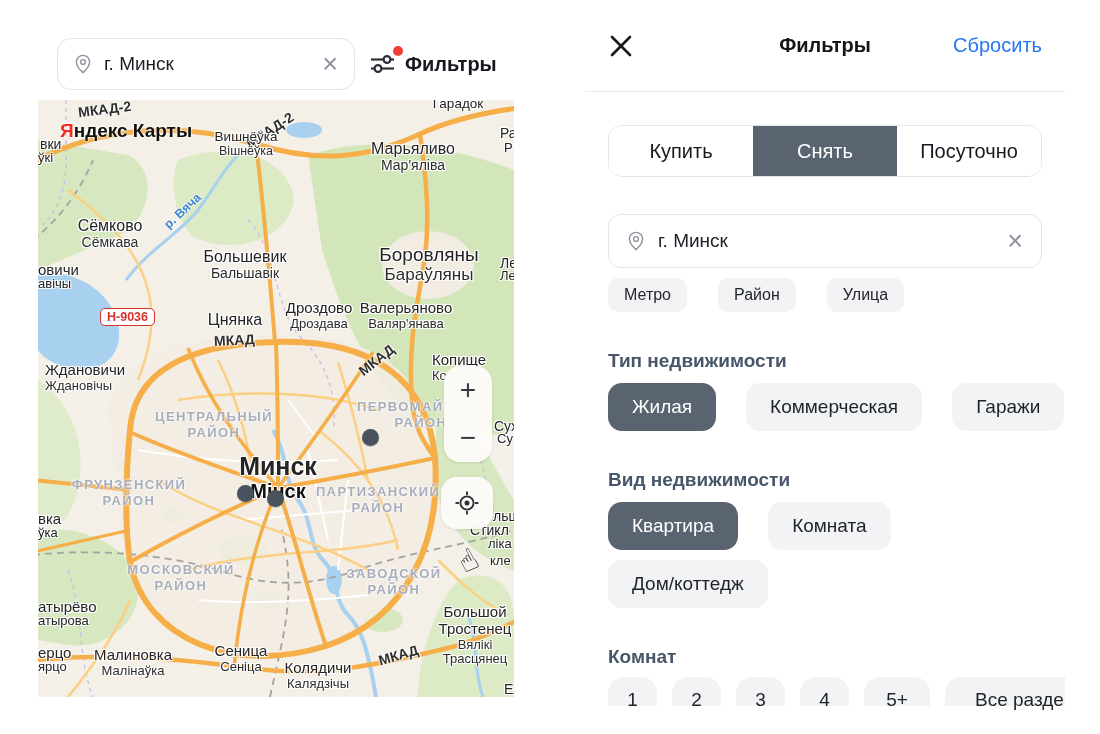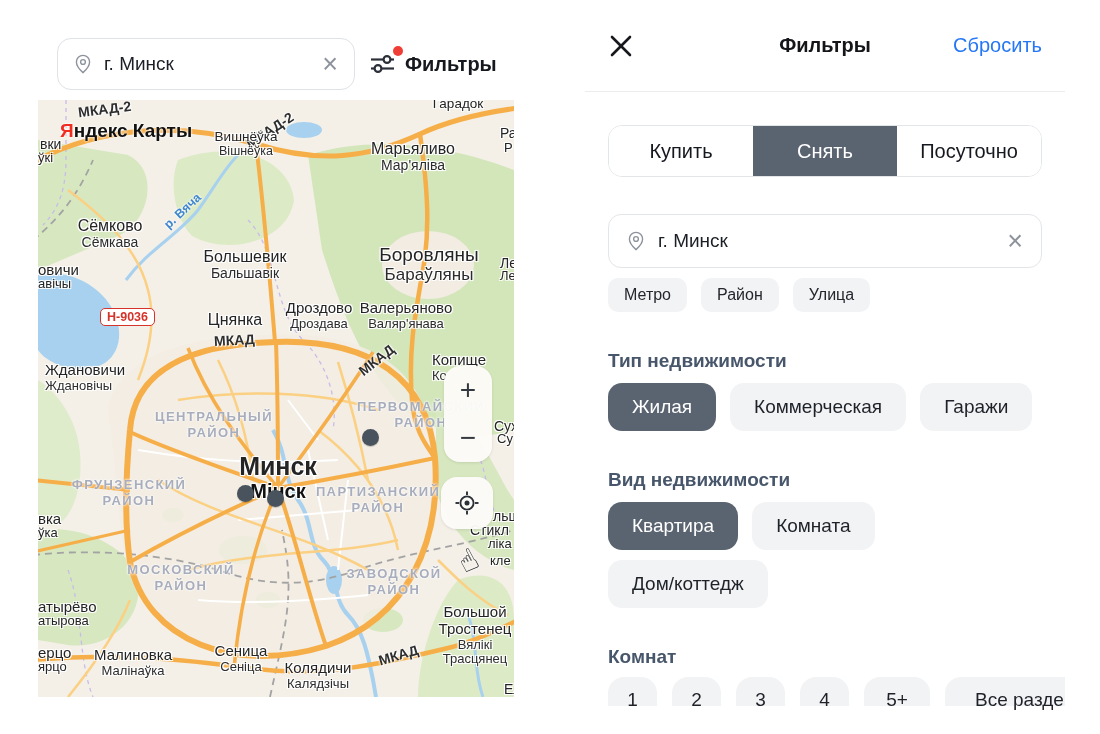--- a/index.html
+++ b/index.html
@@ -61,25 +61,25 @@
   .rp-title{position:absolute;left:0;right:0;text-align:center;font-size:20px;font-weight:bold;color:#14161a;}
   .rp-reset{margin-left:auto;font-size:20px;color:#2577f5;position:relative;z-index:2;cursor:pointer;}
   .closebtn{position:relative;z-index:2;width:26px;height:26px;cursor:pointer;}
   .rp-body{padding:4px 23px;}
   .tabs{margin-top:29px;height:52px;border:1.5px solid #e3e6e9;border-radius:14px;display:flex;overflow:hidden;box-sizing:border-box;}
   .tab{flex:1;display:flex;align-items:center;justify-content:center;font-size:20px;color:#15181e;background:#fff;cursor:pointer;}
   .tab.sel{background:#5a6370;color:#fff;}
   .rsearch{margin-top:37px;height:54px;border:1.5px solid #e3e6e9;border-radius:13px;display:flex;align-items:center;
     box-sizing:border-box;padding:0 16px;}
   .rsearch .val{flex:1;font-size:19px;margin-left:11px;}
-  .chiprow{margin-top:10px;display:flex;gap:14px;}
+  .chiprow{margin-top:10px;display:flex;gap:31px;}
   .chip{height:34px;background:#f2f3f5;border-radius:10px;display:flex;align-items:center;padding:0 16px;
     font-size:16px;color:#23262c;cursor:pointer;}
   .sechead{margin-top:38px;font-size:19px;font-weight:bold;color:#47566a;}
-  .pillrow{margin-top:11px;display:flex;gap:14px;text-align:right;}
+  .pillrow{margin-top:11px;display:flex;gap:30px;text-align:right;}
   .pill{height:48px;background:#f2f3f5;border-radius:14px;display:flex;align-items:center;justify-content:center;
     padding:0 24px;font-size:19px;color:#1e2228;cursor:pointer;box-sizing:border-box;}
   .pill.sel{background:#5a6370;color:#fff;}
   .roomsrow{margin-top:9px;display:flex;gap:15px;width:520px;}
   .rpill{height:29px;background:#f2f3f5;border-radius:16px 16px 0 0;display:flex;justify-content:center;
     font-size:19px;color:#1e2228;cursor:pointer;box-sizing:border-box;}
   .rpill span{margin-top:13px;line-height:1;}
   .rpill.w1{width:49px;min-width:49px;}
   .rpill.w2{width:66px;min-width:66px;}
   .rpill.wlast{width:160px;min-width:160px;justify-content:flex-start;padding-left:30px;}

